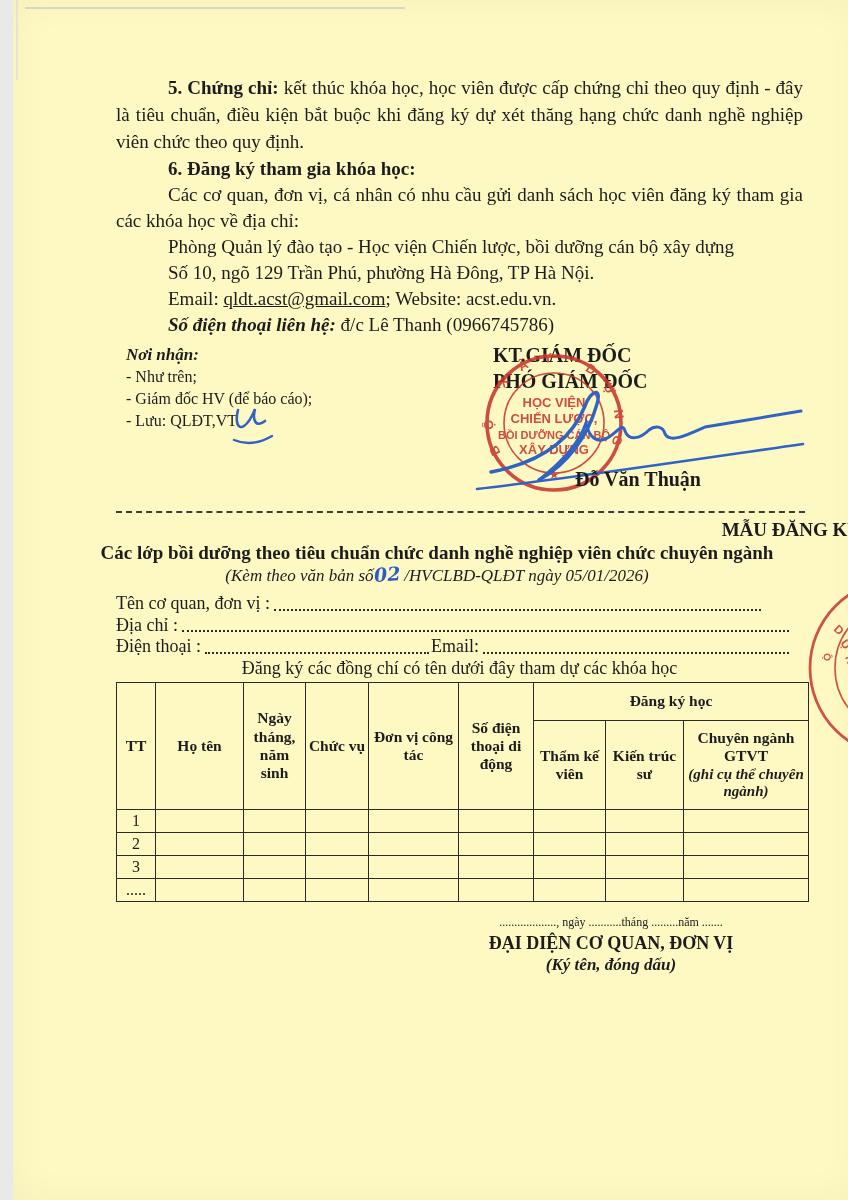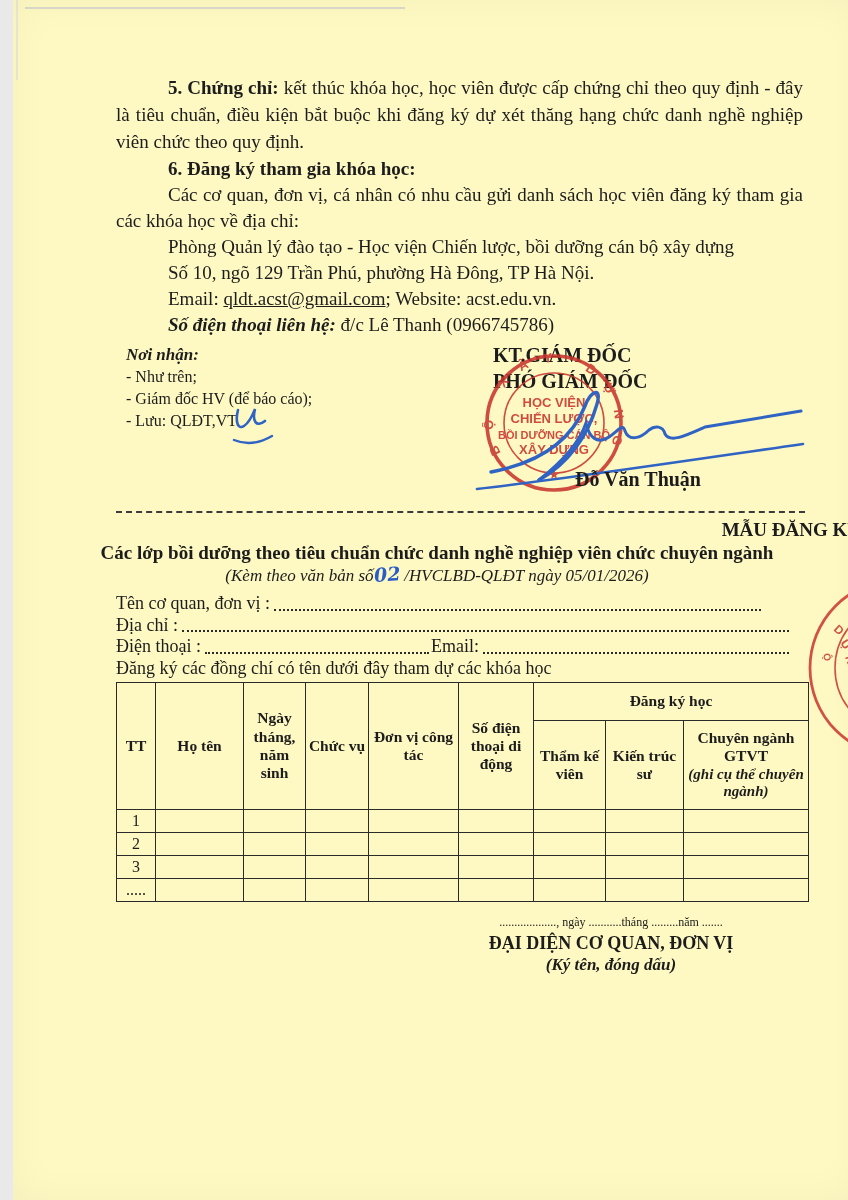--- a/index.html
+++ b/index.html
@@ -45,21 +45,21 @@
   .form-subtitle{text-align:center;font-size:19px;font-weight:bold;line-height:23px;}
   .form-ref{text-align:center;font-size:17px;font-style:italic;line-height:21px;}
   .ref-num{color:#2a5cc8;font-weight:bold;display:inline-block;transform:rotate(-4deg);font-size:19px;font-family:"DejaVu Serif",serif;}
 
   .ffields{margin:7px 58px 0 103px;font-size:18px;}
   .dotline{display:flex;height:21.5px;line-height:21.5px;}
   .dotline .flabel{flex:0 0 auto;white-space:nowrap;}
   .dots{flex:1 1 auto;border-bottom:2px dotted #2b2b2b;margin:0 42px 4px 4px;}
   .dots.mid{flex:0 0 auto;width:224px;margin-right:2px;}
   .dots.last{margin-right:14px;}
-  .fnote{height:21.5px;line-height:21.5px;}
+  .fnote{height:21.5px;line-height:21.5px;text-align:center;}
 
   table.reg{border-collapse:collapse;margin:3px 0 0 103px;table-layout:fixed;width:692px;}
   table.reg th,table.reg td{border:1.5px solid #2b2b2b;padding:1px 2px;vertical-align:middle;}
   table.reg th{font-size:15.5px;font-weight:bold;text-align:center;line-height:1.18;}
   .gtvt-note{font-style:italic;font-weight:bold;font-size:15px;display:block;}
   .grow{height:38px;}
   .subrow th{height:86px;}
   td.rnum{height:20px;text-align:center;font-size:16px;line-height:1;}
 
   .form-footer{width:390px;margin:10px 55px 0 auto;text-align:center;}

